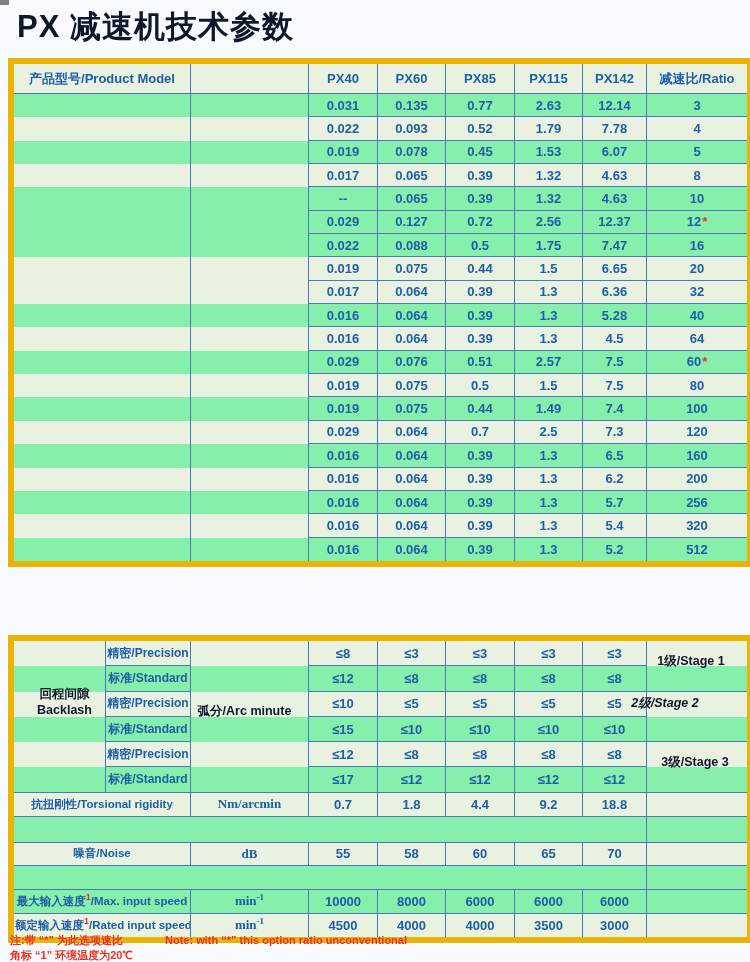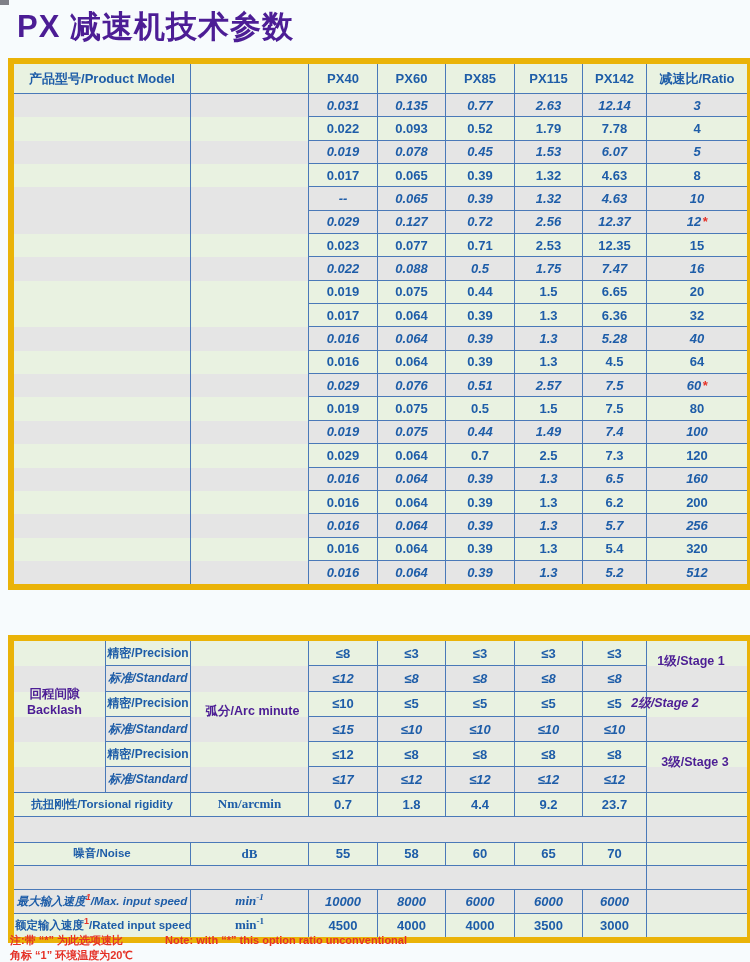--- a/index.html
+++ b/index.html
@@ -6,56 +6,56 @@
   html { background:#fff; }
   body {
     width:750px; height:962px; position:relative; overflow:hidden;
     background:#f7fbfd;
     font-family:"Liberation Sans", sans-serif;
   }
   .artifact { position:absolute; left:0; top:0; width:9px; height:5px; background:#4c4c55; opacity:.7; }
   .page-title {
     position:absolute; left:17px; top:6px;
     font-size:31px; font-weight:bold; letter-spacing:1px;
-    color:#4c1d95;
+    color:#0f172a;
   }
   table.tbl {
     position:absolute; left:8px; width:733px;
     border-collapse:separate; border-spacing:0; table-layout:fixed;
     border:6px solid #eab308;
     color:#1e5da8; font-weight:bold; text-align:center;
     font-size:13px;
   }
   table.tbl td {
     border-right:1px solid #4a79b8;
     border-bottom:1px solid #4a79b8;
     overflow:hidden; white-space:nowrap; vertical-align:middle;
     padding:0 1px;
   }
   table.tbl td.nb { border-bottom:none; }
   table.tbl td.nr { border-right:none; }
   tr.g { background:#e9f2e1; }
-  tr.w { background:#e5e5e5;font-style:italic; }
+  tr.w { background:#86efac; }
   table.main { top:58px; }
   table.main thead tr { height:30px; }
   table.main tbody tr { height:23.35px; }
   table.bottom { top:635px; }
   table.bottom tbody tr { height:25.3px; }
   .hdr td { font-size:13px; }
   .lblcell { font-size:12.5px; }
   .typecell { font-size:12px; }
   .speclabel { font-size:11.5px; }
   .serif { font-family:"Liberation Serif", serif; }
   sup { font-size:9px; line-height:0; }
   .star { color:#e53228; margin-left:1px; }
   .red-sup { color:#e53228; }
   .overlay {
     position:absolute; pointer-events:none; z-index:5;
     display:flex; align-items:center; justify-content:center; flex-direction:column;
-    color:#4c1d95; font-weight:bold; font-size:12.5px; text-align:center;
+    color:#0f172a; font-weight:bold; font-size:12.5px; text-align:center;
     line-height:16px;
   }
   .notes {
     position:absolute; top:933px;
     color:#e53228; font-weight:bold; font-size:11px; line-height:15px;
     white-space:nowrap;
   }
   .notes-cn { left:10px; }
   .notes-en { left:165px; }
 </style>
@@ -143,30 +143,20 @@
       <tr class="w">
         <td class="nb lblcell"></td>
         <td class="nb serif"></td>
         <td>0.029</td>
         <td>0.127</td>
         <td>0.72</td>
         <td>2.56</td>
         <td>12.37</td>
         <td class="nr">12<span class="star">*</span></td>
       </tr>
-      <tr class="g">
-        <td class="nb lblcell"></td>
-        <td class="nb serif"></td>
-        <td>0.023</td>
-        <td>0.077</td>
-        <td>0.71</td>
-        <td>2.53</td>
-        <td>12.35</td>
-        <td class="nr">15</td>
-      </tr>
       <tr class="w">
         <td class="nb lblcell"></td>
         <td class="nb serif"></td>
         <td>0.022</td>
         <td>0.088</td>
         <td>0.5</td>
         <td>1.75</td>
         <td>7.47</td>
         <td class="nr">16</td>
       </tr>
@@ -382,21 +372,21 @@
         <td>≤12</td>
         <td class="nr"></td>
       </tr>
       <tr class="g" style="height: 24px;">
         <td class="speclabel" colspan="2">抗扭刚性/Torsional rigidity</td>
         <td class="serif">Nm/arcmin</td>
         <td>0.7</td>
         <td>1.8</td>
         <td>4.4</td>
         <td>9.2</td>
-        <td>23.7</td>
+        <td>18.8</td>
         <td class="nr"></td>
       </tr>
       <tr class="w" style="height: 26px;">
         <td colspan="8"></td>
         <td class="nr"></td>
       </tr>
       <tr class="g" style="height: 23px;">
         <td class="speclabel" colspan="2">噪音/Noise</td>
         <td class="serif">dB</td>
         <td>55</td>
@@ -426,25 +416,25 @@
         <td class="nb">4500</td>
         <td class="nb">4000</td>
         <td class="nb">4000</td>
         <td class="nb">3500</td>
         <td class="nb">3000</td>
         <td class="nb nr"></td>
       </tr>
     </tbody>
 </table>
 
-<div class="overlay" style="left:9px; top:636px; width:91px; height:132px;">
+<div class="overlay" style="left:19px; top:636px; width:91px; height:132px;">
   <div>回程间隙</div>
   <div>Backlash</div>
 </div>
-<div class="overlay" style="left:194px; top:636px; width:117px; height:150px;">弧分/Arc minute</div>
+<div class="overlay" style="left:186px; top:636px; width:117px; height:150px;">弧分/Arc minute</div>
 <div class="overlay" style="left:642px; top:636px; width:98px; height:50px;">1级/Stage 1</div>
 <div class="overlay" style="left:616px; top:686px; width:98px; height:33px;font-style:italic;">2级/Stage 2</div>
 <div class="overlay" style="left:646px; top:737px; width:98px; height:50px;">3级/Stage 3</div>
 
 <div class="notes notes-cn">
   <div>注:带 “*” 为此选项速比</div>
   <div>角标 “1” 环境温度为20℃</div>
 </div>
 <div class="notes notes-en">
   <div>Note: with “*” this option ratio unconventional</div>

